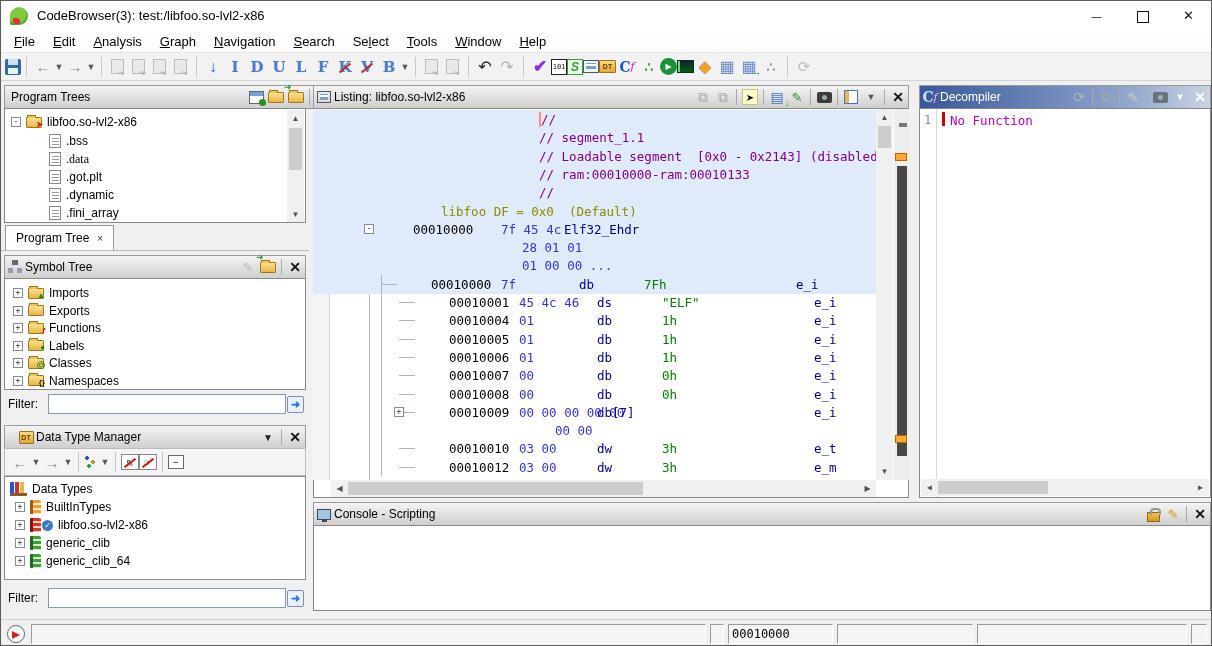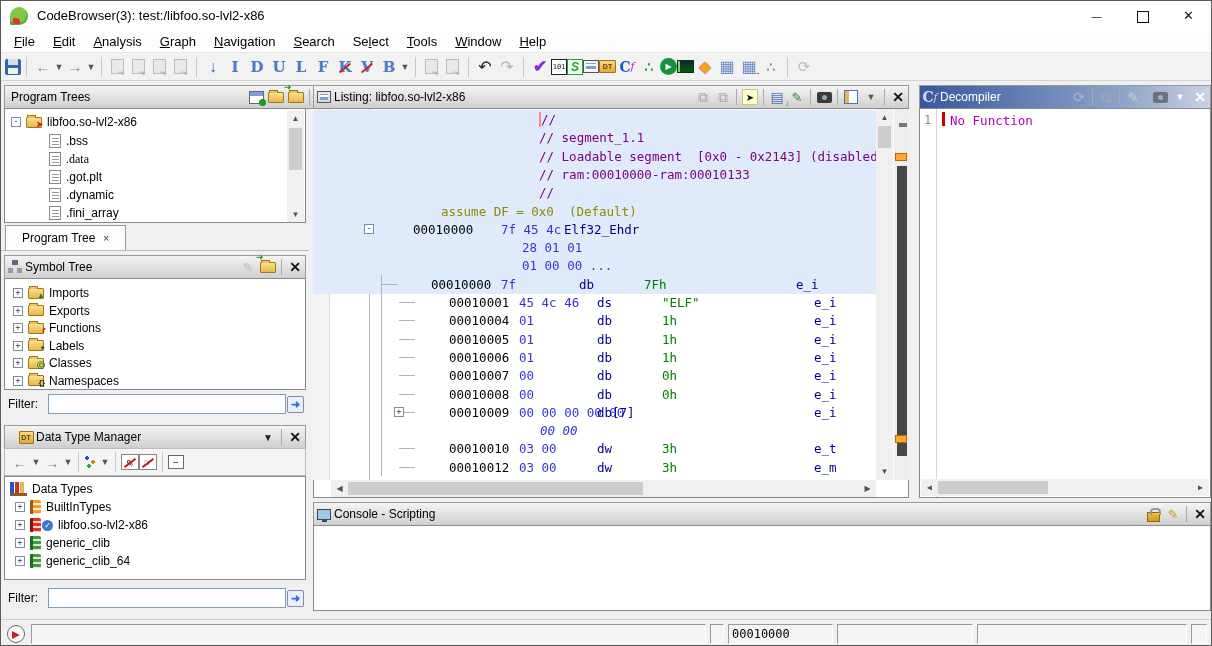--- a/index.html
+++ b/index.html
@@ -145,21 +145,21 @@
   .statusbar { position:absolute; left:0; top:618px; width:100%; height:28px; background:#f0f0f0; border-top:1px solid #d0d0d0; }
   .scell { position:absolute; top:4px; height:20px; background:#f4f4f4;
            border:1px solid; border-color:#9a9a9a #ffffff #ffffff #9a9a9a; font-size:12px; padding:2px 3px; }
   .sicon { position:absolute; left:6px; top:5px; width:18px; height:18px; border-radius:50%;
            border:1px solid #666; background:#fff; }
   .sicon::after { content:""; position:absolute; left:4px; top:5px; border-left:8px solid #c22;
            border-top:4px solid transparent; border-bottom:4px solid transparent; }
 
   .tabstrip { position:absolute; left:0; top:222px; width:308px; height:28px; border-bottom:1px solid #bbb; }
   .ptab { position:absolute; left:4px; top:2px; height:25px; background:#fdfdfd; border:1px solid #9a9a9a;
-          border-bottom:none; display:flex; align-items:center; gap:8px; padding:0 16px; font-size:12px; }
+          border-bottom:none; display:flex; align-items:center; gap:8px; padding:0 10px; font-size:12px; }
   .ptab .x { font-size:10px; color:#333; }
 
   .ic-cam { width:15px; height:11px; background:#3a3a3a; border-radius:2px; position:relative; }
   .ic-cam::after { content:""; position:absolute; left:5px; top:3px; width:5px; height:5px; border-radius:50%; background:#9aa; }
   .ic-cursor { width:16px; height:16px; background:#ffffcf; border:1px solid #c8c870; color:#111; font-size:10px;
                display:flex; align-items:center; justify-content:center; }
   .ic-field { color:#4472c4; font-size:14px; position:relative; }
   .ic-field::after { content:"↓"; position:absolute; right:-2px; bottom:-2px; font-size:8px; color:#1d8a1d; font-weight:bold; }
   .ic-editf { color:#3a8a3a; font-size:13px; }
   .ic-panel { width:14px; height:14px; border:1px solid #4472c4; background:linear-gradient(90deg,#e8b64c 0 4px, #fff 4px); }
@@ -470,33 +470,33 @@
   <div style="position:absolute; left:312px; top:107px; width:596px; height:390px; border:1px solid #898989; background:#fff;"></div>
   <div id="listing-content" class="mono">
     <div class="lmargin"></div>
     <span class="locarrow">→</span>
     <div class="foldline"></div>
   <div class="lline mono sel" style="top: 1px;"><span class="ls c-comment caretbar" style="left: 226px;">//</span></div>
       <div class="lline mono sel" style="top: 19.3px;"><span class="ls c-comment" style="left: 226px;">// segment_1.1</span></div>
       <div class="lline mono sel" style="top: 37.6px;"><span class="ls c-comment" style="left: 226px;">// Loadable segment  [0x0 - 0x2143] (disabled</span></div>
       <div class="lline mono sel" style="top: 55.9px;"><span class="ls c-comment" style="left: 226px;">// ram:00010000-ram:00010133</span></div>
       <div class="lline mono sel" style="top: 74.2px;"><span class="ls c-comment" style="left: 226px;">//</span></div>
-      <div class="lline mono sel" style="top: 92.5px;"><span class="ls c-assume" style="left: 128px;">assume DF = 0x0  (Default)</span></div>
+      <div class="lline mono sel" style="top: 92.5px;"><span class="ls c-assume" style="left: 128px;">libfoo DF = 0x0  (Default)</span></div>
       <div class="lline mono sel" style="top: 110.8px;"><span class="tg" style="left: 51px; top: 4px;">-</span><span class="ls c-addr" style="left: 100px;">00010000</span><span class="ls c-bytes" style="left: 188px;">7f 45 4c</span><span class="ls c-label" style="left: 251px;">Elf32_Ehdr</span></div>
       <div class="lline mono sel" style="top: 129.1px;"><span class="ls c-bytes" style="left: 209px;">28 01 01</span></div>
       <div class="lline mono sel" style="top: 147.4px;"><span class="ls c-bytes" style="left: 209px;">01 00 00 ...</span></div>
       <div class="lline mono sel" style="top: 165.7px;"><span class="tick" style="left: 68px;"></span><span class="ls c-addr" style="left: 118px;">00010000</span><span class="ls c-bytes" style="left: 188px;">7f</span><span class="ls c-mn" style="left: 266px;">db</span><span class="ls c-op" style="left: 331px;">7Fh</span><span class="ls c-field" style="left: 483px;">e_i</span></div>
       <div class="lline mono" style="top: 184px;"><span class="tick" style="left: 68px;"></span><span class="ls c-addr" style="left: 118px;">00010001</span><span class="ls c-bytes" style="left: 188px;">45 4c 46</span><span class="ls c-mn" style="left: 266px;">ds</span><span class="ls c-op" style="left: 331px;">"ELF"</span><span class="ls c-field" style="left: 483px;">e_i</span></div>
       <div class="lline mono" style="top: 202.3px;"><span class="tick" style="left: 68px;"></span><span class="ls c-addr" style="left: 118px;">00010004</span><span class="ls c-bytes" style="left: 188px;">01</span><span class="ls c-mn" style="left: 266px;">db</span><span class="ls c-op" style="left: 331px;">1h</span><span class="ls c-field" style="left: 483px;">e_i</span></div>
       <div class="lline mono" style="top: 220.6px;"><span class="tick" style="left: 68px;"></span><span class="ls c-addr" style="left: 118px;">00010005</span><span class="ls c-bytes" style="left: 188px;">01</span><span class="ls c-mn" style="left: 266px;">db</span><span class="ls c-op" style="left: 331px;">1h</span><span class="ls c-field" style="left: 483px;">e_i</span></div>
       <div class="lline mono" style="top: 238.9px;"><span class="tick" style="left: 68px;"></span><span class="ls c-addr" style="left: 118px;">00010006</span><span class="ls c-bytes" style="left: 188px;">01</span><span class="ls c-mn" style="left: 266px;">db</span><span class="ls c-op" style="left: 331px;">1h</span><span class="ls c-field" style="left: 483px;">e_i</span></div>
       <div class="lline mono" style="top: 257.2px;"><span class="tick" style="left: 68px;"></span><span class="ls c-addr" style="left: 118px;">00010007</span><span class="ls c-bytes" style="left: 188px;">00</span><span class="ls c-mn" style="left: 266px;">db</span><span class="ls c-op" style="left: 331px;">0h</span><span class="ls c-field" style="left: 483px;">e_i</span></div>
       <div class="lline mono" style="top: 275.5px;"><span class="tick" style="left: 68px;"></span><span class="ls c-addr" style="left: 118px;">00010008</span><span class="ls c-bytes" style="left: 188px;">00</span><span class="ls c-mn" style="left: 266px;">db</span><span class="ls c-op" style="left: 331px;">0h</span><span class="ls c-field" style="left: 483px;">e_i</span></div>
       <div class="lline mono" style="top: 293.8px;"><span class="tick" style="left: 68px;"></span><span class="tg" style="left: 63px; top: 4px;">+</span><span class="ls c-addr" style="left: 118px;">00010009</span><span class="ls c-bytes" style="left: 188px;">00 00 00 00 00</span><span class="ls c-mn" style="left: 266px;">db[7]</span><span class="ls c-field" style="left: 483px;">e_i</span></div>
-      <div class="lline mono" style="top: 312.1px;"><span class="ls c-bytes" style="left: 209px; font-style: italic;">00 00</span></div>
+      <div class="lline mono" style="top: 312.1px;"><span class="ls c-bytes" style="left: 224px;">00 00</span></div>
       <div class="lline mono" style="top: 330.4px;"><span class="tick" style="left: 68px;"></span><span class="ls c-addr" style="left: 118px;">00010010</span><span class="ls c-bytes" style="left: 188px;">03 00</span><span class="ls c-mn" style="left: 266px;">dw</span><span class="ls c-op" style="left: 331px;">3h</span><span class="ls c-field" style="left: 483px;">e_t</span></div>
       <div class="lline mono" style="top: 348.7px;"><span class="tick" style="left: 68px;"></span><span class="ls c-addr" style="left: 118px;">00010012</span><span class="ls c-bytes" style="left: 188px;">03 00</span><span class="ls c-mn" style="left: 266px;">dw</span><span class="ls c-op" style="left: 331px;">3h</span><span class="ls c-field" style="left: 483px;">e_m</span></div>
       <div class="lline mono" style="top: 367px;"><span class="ls c-addr" style="left: 118px;">00010014</span><span class="ls c-bytes" style="left: 188px;">01 00 00 00</span><span class="ls c-mn" style="left: 266px;">dd</span><span class="ls c-op" style="left: 331px;">1h</span></div>
       <div class="treeline" style="left: 68px; top: 165.7px; height: 201.3px;"></div>
     </div>
 
   <div class="sb" style="left:875px; top:108px; width:17px; height:371px;">
     <span class="ar" style="top:0;">▲</span>
     <span class="th" style="left:2px; top:17px; width:13px; height:22px;"></span>
     <span class="ar" style="bottom:0;">▼</span>

